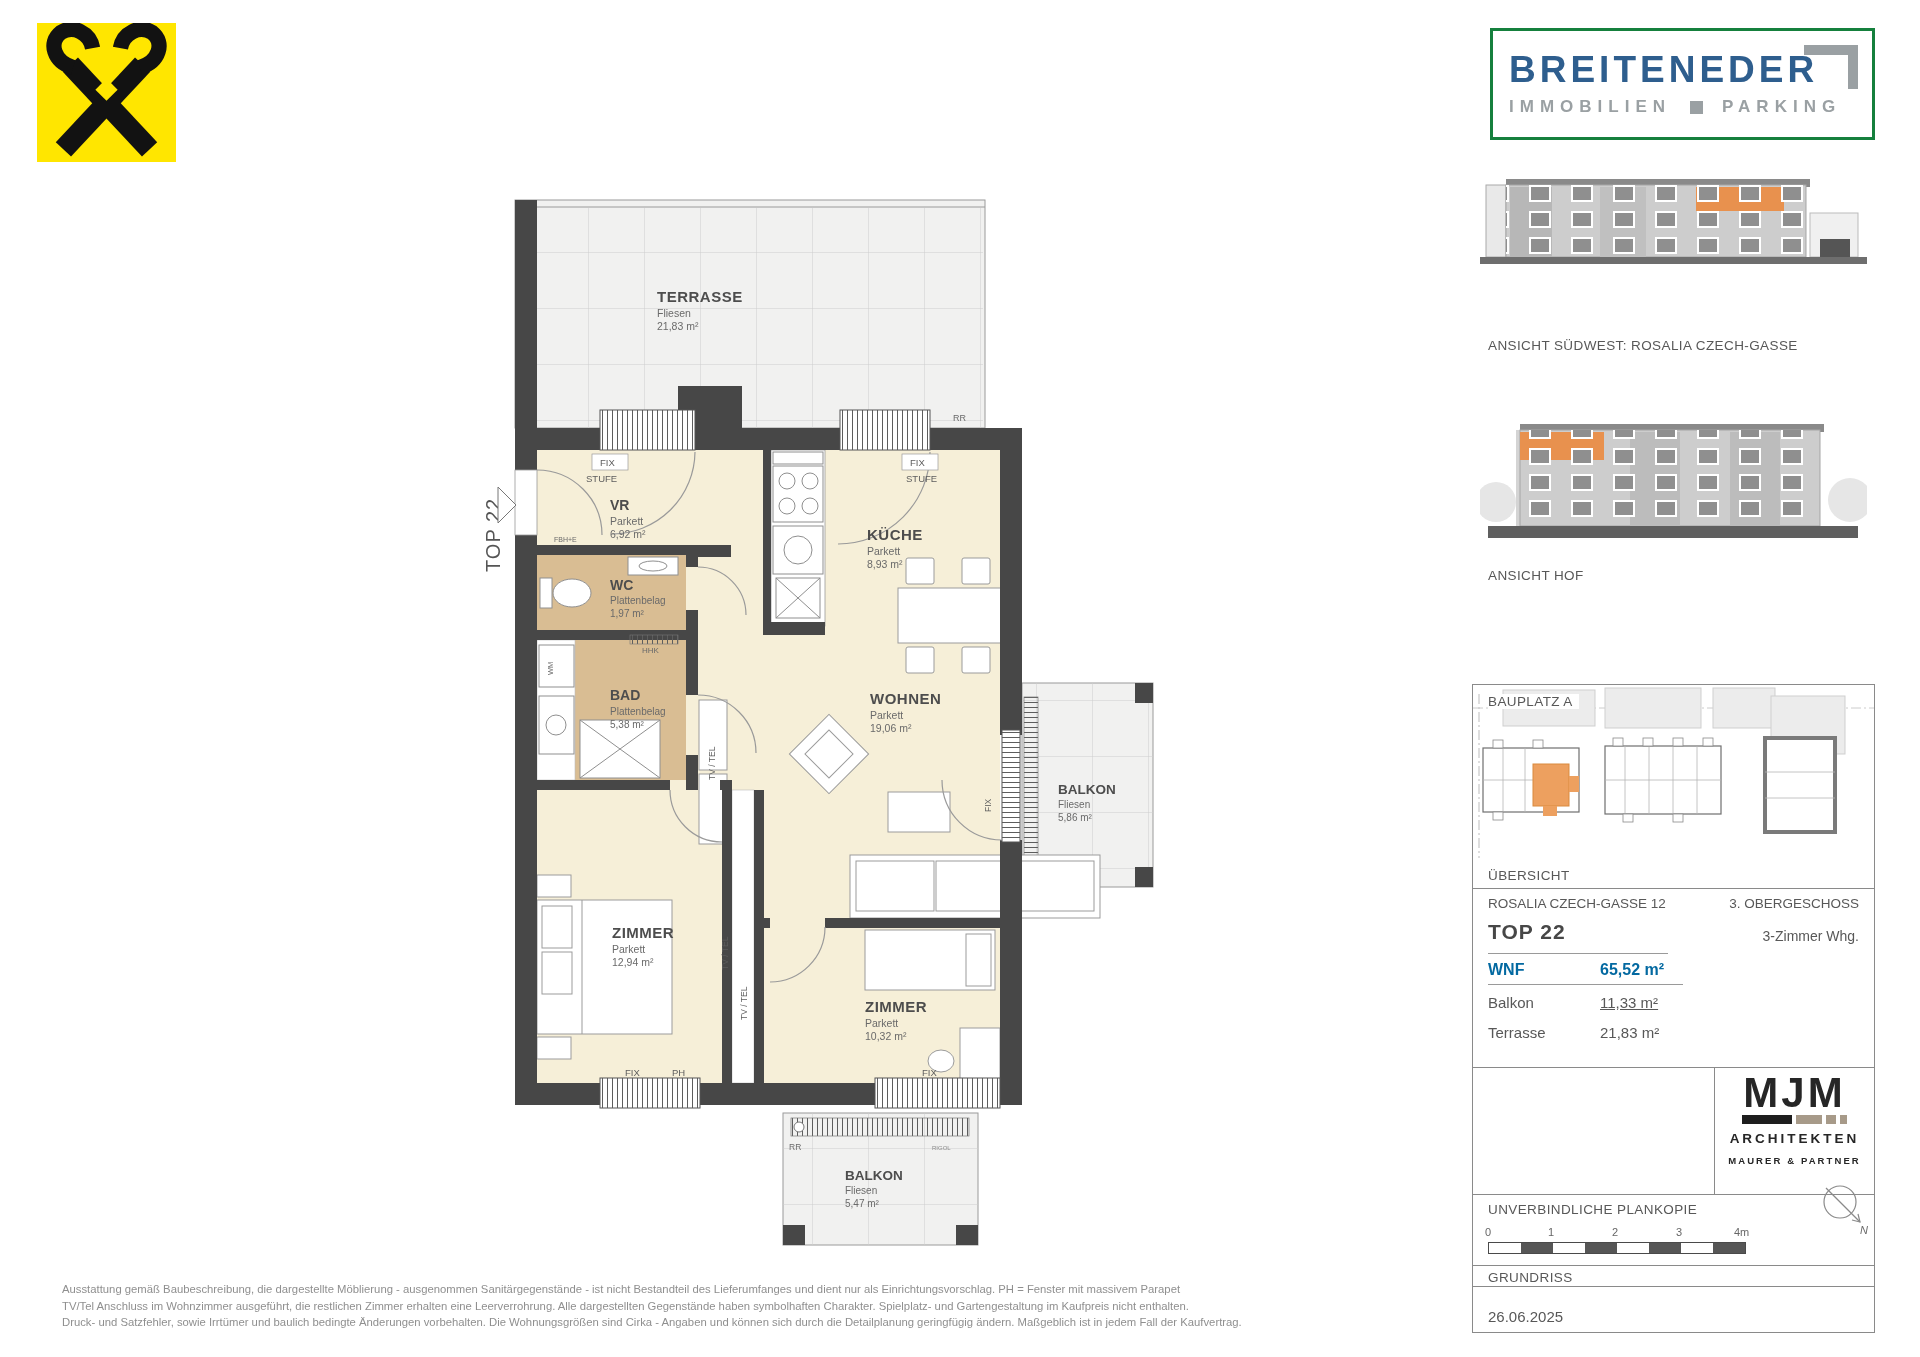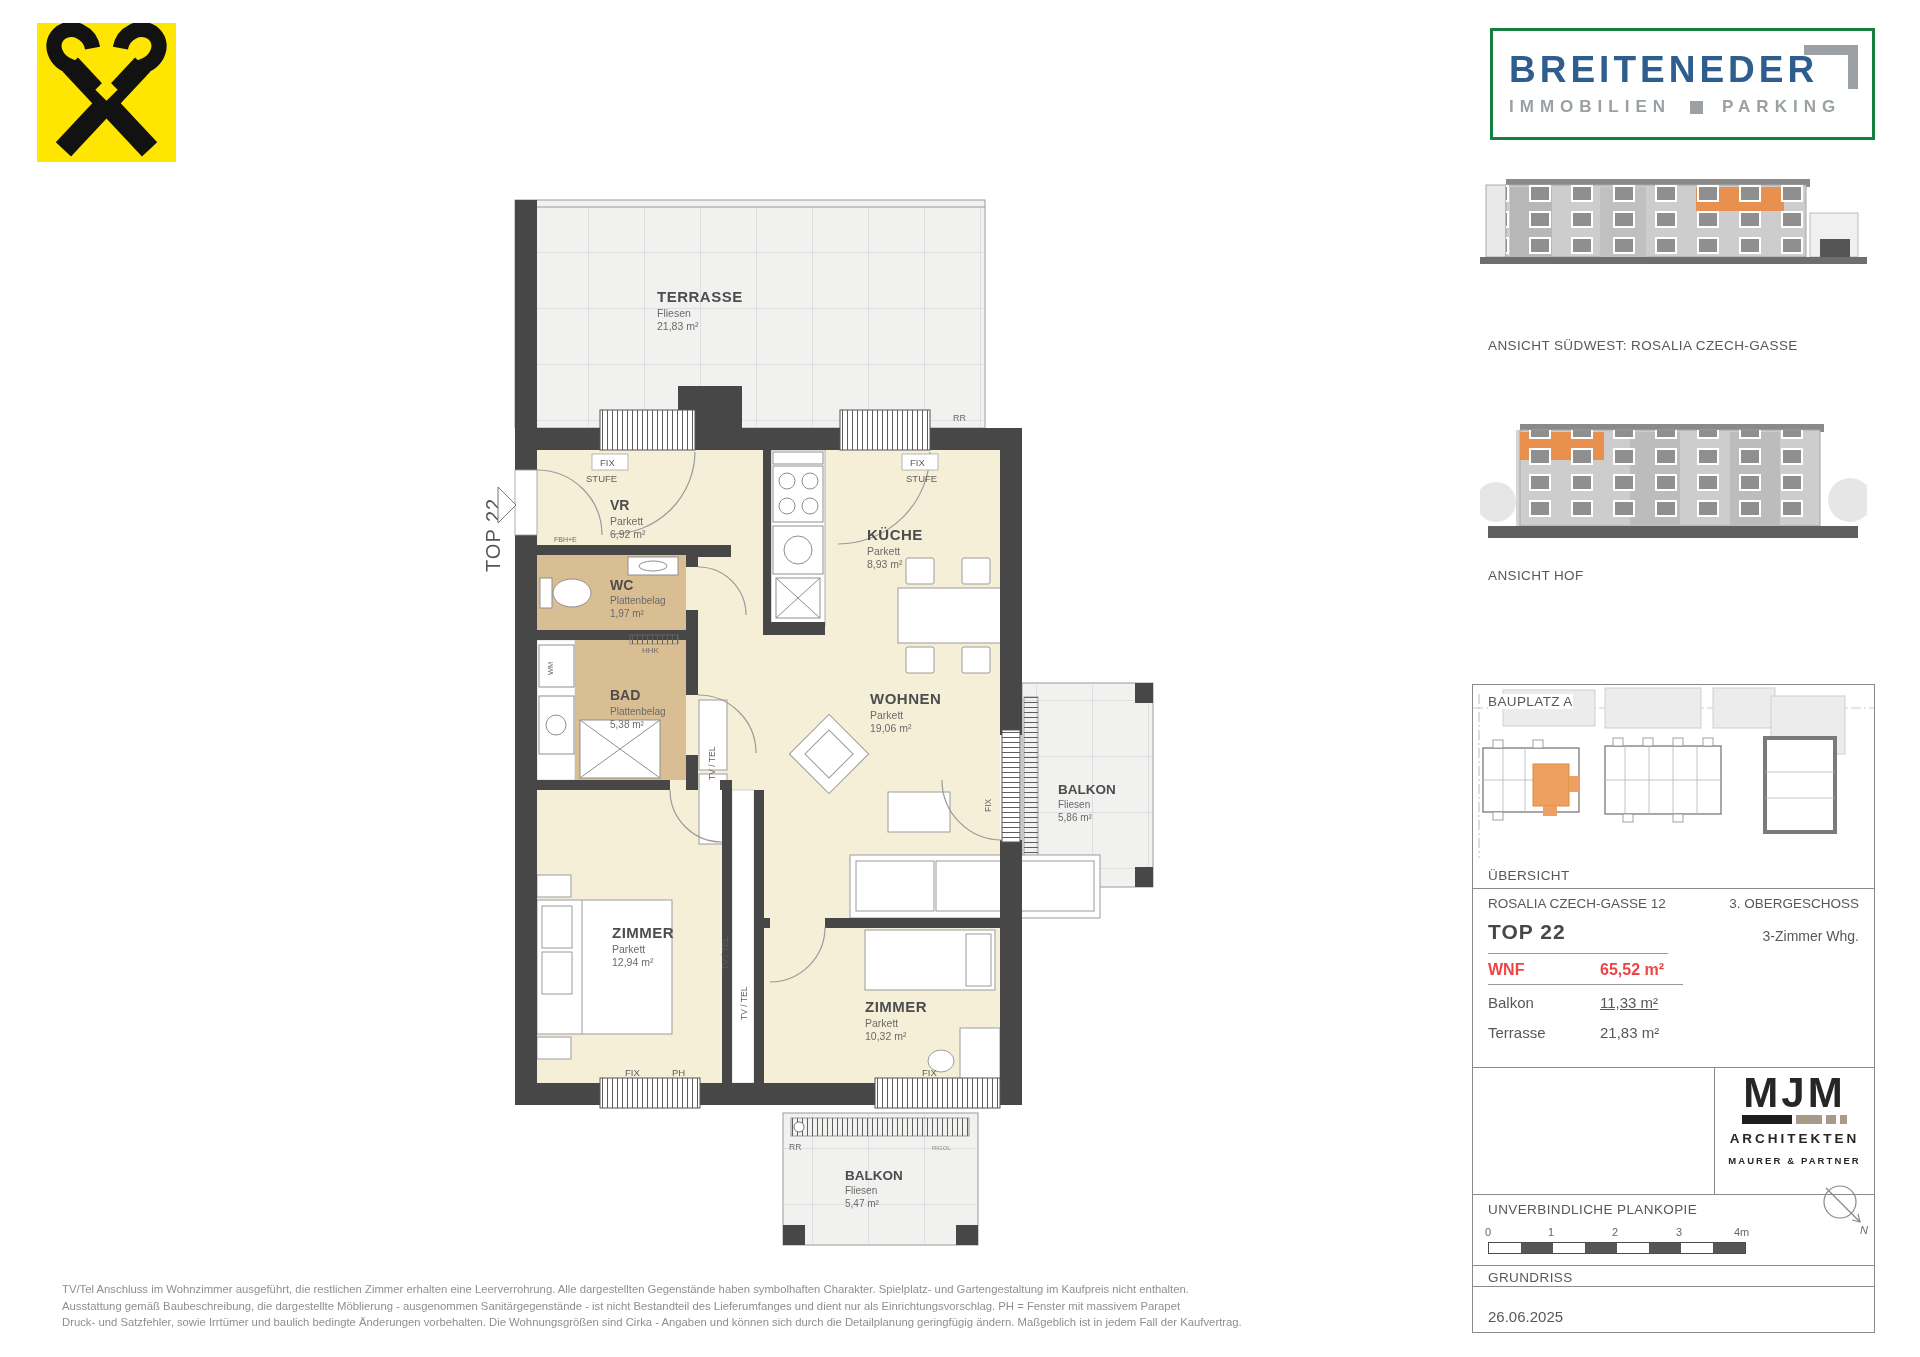--- a/index.html
+++ b/index.html
@@ -19,21 +19,21 @@
   .bn-bracket .h{position:absolute;right:0;top:0;width:54px;height:10px;background:#9aa0a3;}
   .bn-bracket .v{position:absolute;right:0;top:0;width:10px;height:44px;background:#9aa0a3;}
   .bn-sub{position:absolute;left:16px;top:66px;display:flex;align-items:center;gap:19px;color:#9aa0a3;font-size:17px;letter-spacing:6px;font-weight:bold;}
   .bn-sq{width:13px;height:13px;background:#9aa0a3;display:inline-block;}
   .cap{position:absolute;left:16px;font-size:13.5px;color:#585858;letter-spacing:.4px;white-space:nowrap;}
   .info-l{position:absolute;left:16px;font-size:13.5px;color:#585858;}
   .info-r{position:absolute;right:16px;font-size:13.5px;color:#585858;text-align:right;}
   .unit{font-size:21px;font-weight:bold;color:#474747;letter-spacing:1px;}
   .rule{position:absolute;height:1px;background:#9a9a9a;}
   .mlab{font-size:15px;color:#585858;}
-  .mlab.b{font-weight:bold;color:#ef4444;font-size:16px;}
+  .mlab.b{font-weight:bold;color:#0369a1;font-size:16px;}
   .contact{position:absolute;left:16px;top:1056px;font-size:13px;line-height:16.4px;color:#595959;}
   .vline{position:absolute;width:1px;background:#8a8a8a;}
   .mjm{position:absolute;left:242px;width:161px;top:1052px;text-align:center;color:#262626;}
   .mjm .word{font-size:42px;font-weight:bold;letter-spacing:3px;line-height:42px;font-family:"Liberation Sans",sans-serif;}
   .mjm .bars{display:flex;justify-content:center;align-items:center;gap:4px;margin-top:1px;}
   .mjm .b1{width:50px;height:9px;background:#1e1e1e;}
   .mjm .b2{width:26px;height:9px;background:#a79a89;}
   .mjm .b3{width:10px;height:9px;background:#a79a89;}
   .mjm .b4{width:7px;height:9px;background:#a79a89;}
   .mjm .l1{font-size:13.5px;font-weight:bold;letter-spacing:3px;margin-top:7px;}
@@ -394,21 +394,21 @@
       <rect x="200" y="52" width="10" height="8"></rect>
         <rect x="230" y="52" width="10" height="8"></rect>
       <rect x="150" y="128" width="10" height="8"></rect>
         <rect x="200" y="128" width="10" height="8"></rect>
       <rect x="20" y="126" width="10" height="8"></rect>
     </g>
     <rect x="60" y="78" width="36" height="42" fill="#EDA05F" stroke="#d98a3e"></rect>
     <rect x="96" y="90" width="10" height="16" fill="#EDA05F"></rect>
     <rect x="70" y="120" width="14" height="10" fill="#EDA05F"></rect>
   </svg>
-  <div class="cap" style="top:674px;background:#fff;">BAUPLATZ  A</div>
+  <div class="cap" style="top:674px;background:#fff;padding-right:6px;">BAUPLATZ  A</div>
   <div class="cap" style="top:848px;">ÜBERSICHT</div>
 
   <div class="info-l" style="top:876px;">ROSALIA CZECH-GASSE 12</div>
   <div class="info-r" style="top:876px;margin-left:13px;">3. OBERGESCHOSS</div>
 
   <div class="info-l unit" style="top:900px;">TOP 22</div>
   <div class="info-r" style="top:908px;font-size:14px;">3-Zimmer Whg.</div>
   <div class="rule" style="left:16px;top:933px;width:180px;"></div>
 
   <div class="info-l mlab b" style="top:941px;">WNF</div>
@@ -444,16 +444,16 @@
   <span class="scale-num" style="left:140px;top:1206px;">2</span>
   <span class="scale-num" style="left:204px;top:1206px;">3</span>
   <span class="scale-num" style="left:262px;top:1206px;">4m</span>
   <div class="scale-bar"></div>
 
   <div class="cap" style="top:1250px;">GRUNDRISS</div>
   <div class="date abs" style="left:16px;top:1288px;">26.06.2025</div>
 </div>
 
 <div class="disc">
+  <div>Ausstattung gemäß Baubeschreibung, die dargestellte Möblierung - ausgenommen Sanitärgegenstände - ist nicht Bestandteil des Lieferumfanges und dient nur als Einrichtungsvorschlag. PH = Fenster mit massivem Parapet</div>
   <div>TV/Tel Anschluss im Wohnzimmer ausgeführt, die restlichen Zimmer erhalten eine Leerverrohrung. Alle dargestellten Gegenstände haben symbolhaften Charakter. Spielplatz- und Gartengestaltung im Kaufpreis nicht enthalten.</div>
-  <div>Ausstattung gemäß Baubeschreibung, die dargestellte Möblierung - ausgenommen Sanitärgegenstände - ist nicht Bestandteil des Lieferumfanges und dient nur als Einrichtungsvorschlag. PH = Fenster mit massivem Parapet</div>
   <div>Druck- und Satzfehler, sowie Irrtümer und baulich bedingte Änderungen vorbehalten. Die Wohnungsgrößen sind Cirka - Angaben und können sich durch die Detailplanung geringfügig ändern. Maßgeblich ist in jedem Fall der Kaufvertrag.</div>
 </div>
 
 </body></html>

